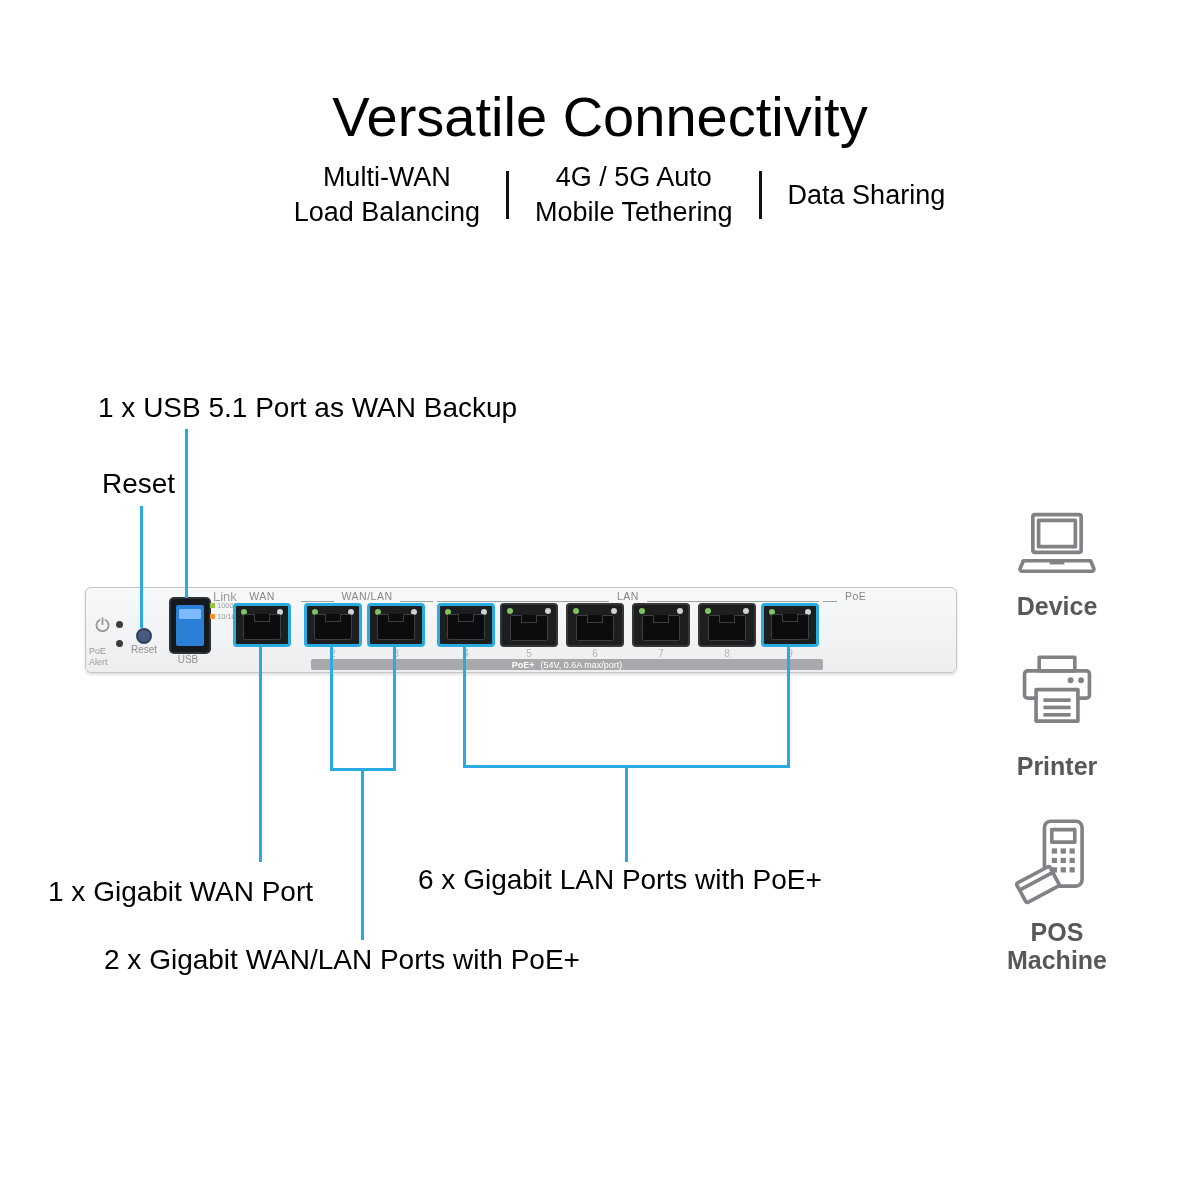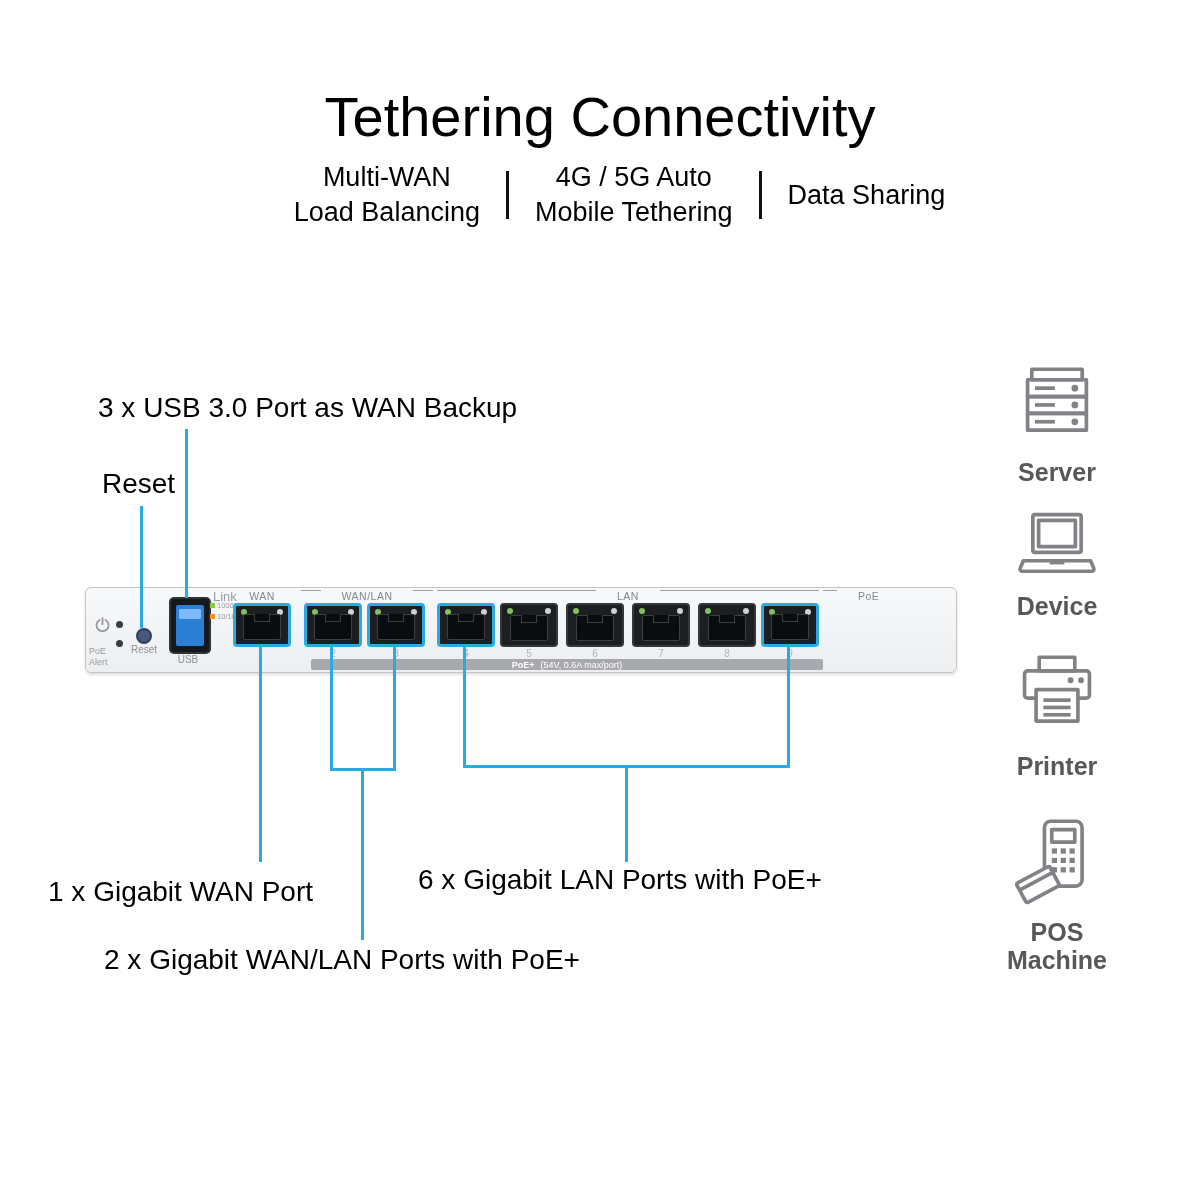--- a/index.html
+++ b/index.html
@@ -38,21 +38,21 @@
   .usb-in::after{content:"";position:absolute;left:3px;right:3px;top:4px;height:10px;
                  background:#7db9ff;border-radius:1px;}
   .usb-lbl{position:absolute;left:83px;top:66px;width:38px;text-align:center;
            font-size:10px;color:#8e9194;}
   .link-lbl{position:absolute;left:127px;top:1px;font-size:13px;color:#9a9da0;}
   .leg{position:absolute;left:124px;display:flex;align-items:center;gap:2px;
        font-size:7.5px;color:#9a9da0;}
   .leg .sq{width:5px;height:5px;display:inline-block;}
   .wan-lbl{position:absolute;left:147px;top:2px;width:58px;text-align:center;
            font-size:10.5px;color:#85888b;letter-spacing:.5px;}
-  .grp{position:absolute;top:2px;display:flex;align-items:flex-start;gap:21px;
+  .grp{position:absolute;top:2px;display:flex;align-items:flex-end;gap:8px;
        font-size:10.5px;color:#85888b;letter-spacing:.5px;}
   .grp .hline{flex:1;height:1px;background:#9fa2a5;}
   .grp .hfix{flex:0 0 14px;height:1px;background:#9fa2a5;}
 
   .port{position:absolute;top:15px;width:58px;height:44px;background:#1c1e20;
         border:2px solid #35383b;border-radius:4px;box-sizing:border-box;}
   .port.hl{border:3px solid #29ABE2;}
   .pled{position:absolute;top:3px;width:6px;height:6px;border-radius:50%;}
   .pled.g{left:5px;background:#7fc25e;}
   .pled.w{right:5px;background:#cfd2d4;}
@@ -70,39 +70,39 @@
   
   .devcol-block{position:absolute;left:992px;width:130px;text-align:center;}
   .devcol-block svg{display:block;margin:0 auto;}
   .dev-label{margin-top:10px;font-weight:700;font-size:25px;line-height:1.12;color:#57585a;}
 </style>
 </head>
 <body>
 
 <div class="canvas">
 
-  <div class="title">Tethering Connectivity</div>
+  <div class="title">Versatile Connectivity</div>
 
   <div class="features">
     <div class="feature">
       <div>Multi-WAN</div>
       <div>Load Balancing</div>
     </div>
     <div class="feature-sep"></div>
     <div class="feature">
       <div>4G / 5G Auto</div>
       <div>Mobile Tethering</div>
     </div>
     <div class="feature-sep"></div>
     <div class="feature">
       <div>Data Sharing</div>
     </div>
   </div>
 
-  <div class="co" style="left:98px;top:392px;">3 x USB 3.0 Port as WAN Backup</div>
+  <div class="co" style="left:98px;top:392px;">1 x USB 5.1 Port as WAN Backup</div>
   <div class="co" style="left:102px;top:468px;">Reset</div>
   <div class="co" style="left:48px;top:864px;margin-top:12px;">1 x Gigabit WAN Port</div>
   <div class="co" style="left:418px;top:864px;">6 x Gigabit LAN Ports with PoE+</div>
   <div class="co" style="left:104px;top:944px;">2 x Gigabit WAN/LAN Ports with PoE+</div>
 
   <div class="cl" style="left:185px;top:429px;width:3px;height:169px;"></div>
   <div class="cl" style="left:140px;top:506px;width:3px;height:122px;"></div>
   <div class="cl" style="left:259px;top:646px;width:3px;height:216px;"></div>
   <div class="cl" style="left:330px;top:646px;width:3px;height:122px;"></div>
   <div class="cl" style="left:393px;top:646px;width:3px;height:122px;"></div>
@@ -214,39 +214,20 @@
     <span class="pnum" style="left:546px;">7</span>
     <span class="pnum" style="left:612px;">8</span>
     <span class="pnum" style="left:675px;">9</span>
 
     <div class="poebar">
       <span class="poebar-t">PoE+</span>
       <span>(54V, 0.6A max/port)</span>
     </div>
   </div>
 
-  <div class="devcol-block" style="top:364px;">
-    <svg width="84" height="84" viewBox="0 0 80 80">
-      <g fill="none" stroke="#808285" stroke-width="3.5" stroke-linejoin="round">
-        <rect x="16" y="5" width="48" height="10"></rect>
-        <rect x="12" y="15" width="56" height="16"></rect>
-        <rect x="12" y="31" width="56" height="16"></rect>
-        <rect x="12" y="47" width="56" height="16"></rect>
-        <line x1="19" y1="23" x2="38" y2="23"></line>
-        <line x1="19" y1="39" x2="38" y2="39"></line>
-        <line x1="19" y1="55" x2="38" y2="55"></line>
-      </g>
-      <g fill="#808285">
-        <circle cx="57" cy="23" r="3.2"></circle>
-          <circle cx="57" cy="39" r="3.2"></circle>
-          <circle cx="57" cy="55" r="3.2"></circle>
-      </g>
-    </svg>
-    <div class="dev-label">Server</div>
-  </div>
 
   <div class="devcol-block" style="top:508px;">
     <svg width="84" height="74" viewBox="0 0 80 70">
       <g fill="none" stroke="#808285" stroke-width="3.5" stroke-linejoin="round">
         <rect x="17" y="6" width="46" height="36" rx="2"></rect>
         <rect x="22.5" y="11.5" width="35" height="25"></rect>
         <path d="M8 50 H72 L75 57 a2 2 0 0 1 -2 3 H7 a2 2 0 0 1 -2 -3 Z"></path>
       </g>
       <rect x="33" y="50" width="14" height="3.5" fill="#808285"></rect>
     </svg>

